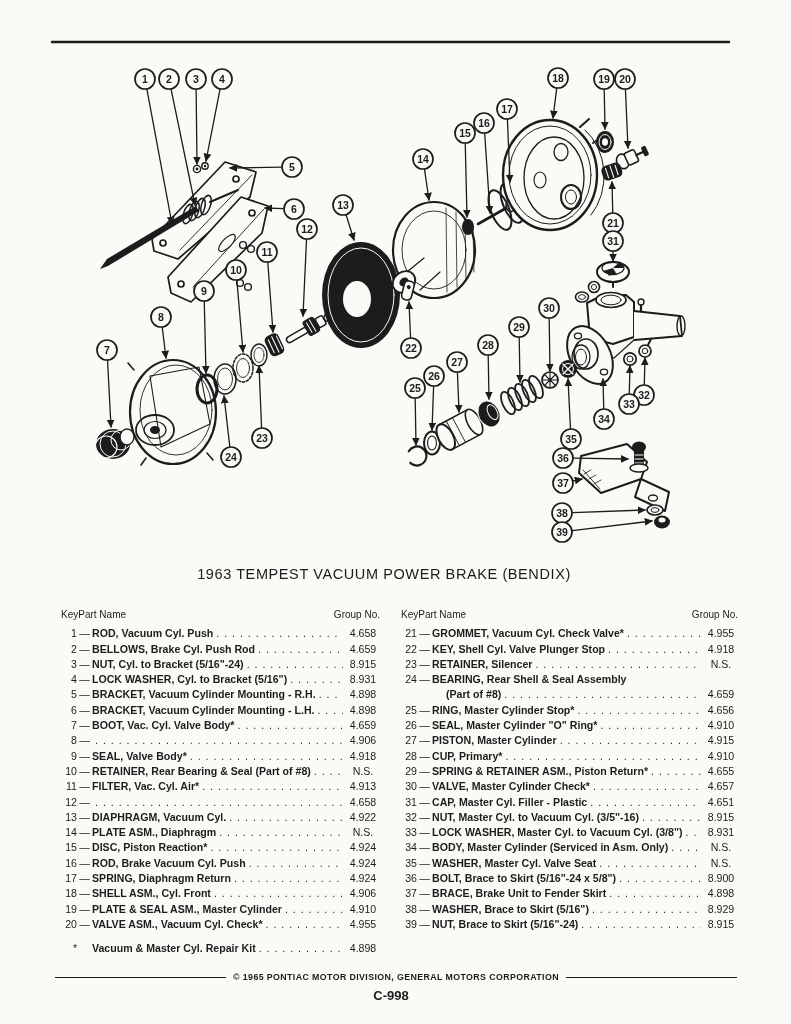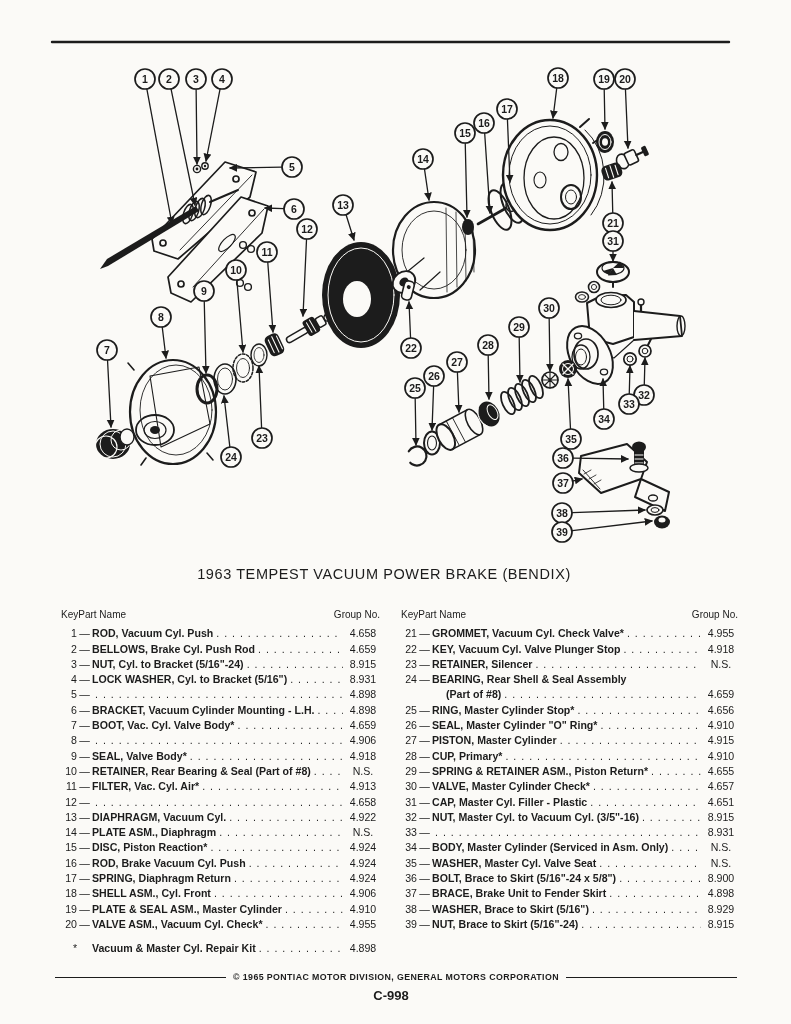--- a/index.html
+++ b/index.html
@@ -530,20 +530,21 @@
         <div class="prow">
           <span class="rk">4</span>
           <span class="rd">—</span>
           <span class="rn">LOCK WASHER, Cyl. to Bracket (5/16")</span>
           <span class="dots"></span>
           <span class="rg">8.931</span>
         </div>
         <div class="prow">
           <span class="rk">5</span>
           <span class="rd">—</span>
+          <span class="rn">BRACKET, Vacuum Cylinder Mounting - R.H.</span>
           <span class="dots"></span>
           <span class="rg">4.898</span>
         </div>
         <div class="prow">
           <span class="rk">6</span>
           <span class="rd">—</span>
           <span class="rn">BRACKET, Vacuum Cylinder Mounting - L.H.</span>
           <span class="dots"></span>
           <span class="rg">4.898</span>
         </div>
@@ -663,21 +664,21 @@
         <div class="prow">
           <span class="rk">21</span>
           <span class="rd">—</span>
           <span class="rn">GROMMET, Vacuum Cyl. Check Valve*</span>
           <span class="dots"></span>
           <span class="rg">4.955</span>
         </div>
         <div class="prow">
           <span class="rk">22</span>
           <span class="rd">—</span>
-          <span class="rn">KEY, Vacuum Cyl. Valve Plunger Stop</span>
+          <span class="rn">KEY, Shell Cyl. Valve Plunger Stop</span>
           <span class="dots"></span>
           <span class="rg">4.918</span>
         </div>
         <div class="prow">
           <span class="rk">23</span>
           <span class="rd">—</span>
           <span class="rn">RETAINER, Silencer</span>
           <span class="dots"></span>
           <span class="rg">N.S.</span>
         </div>
@@ -745,20 +746,21 @@
         <div class="prow">
           <span class="rk">32</span>
           <span class="rd">—</span>
           <span class="rn">NUT, Master Cyl. to Vacuum Cyl. (3/5"-16)</span>
           <span class="dots"></span>
           <span class="rg">8.915</span>
         </div>
         <div class="prow">
           <span class="rk">33</span>
           <span class="rd">—</span>
+          <span class="rn">LOCK WASHER, Master Cyl. to Vacuum Cyl. (3/8")</span>
           <span class="dots"></span>
           <span class="rg">8.931</span>
         </div>
         <div class="prow">
           <span class="rk">34</span>
           <span class="rd">—</span>
           <span class="rn">BODY, Master Cylinder (Serviced in Asm. Only)</span>
           <span class="dots"></span>
           <span class="rg">N.S.</span>
         </div>

